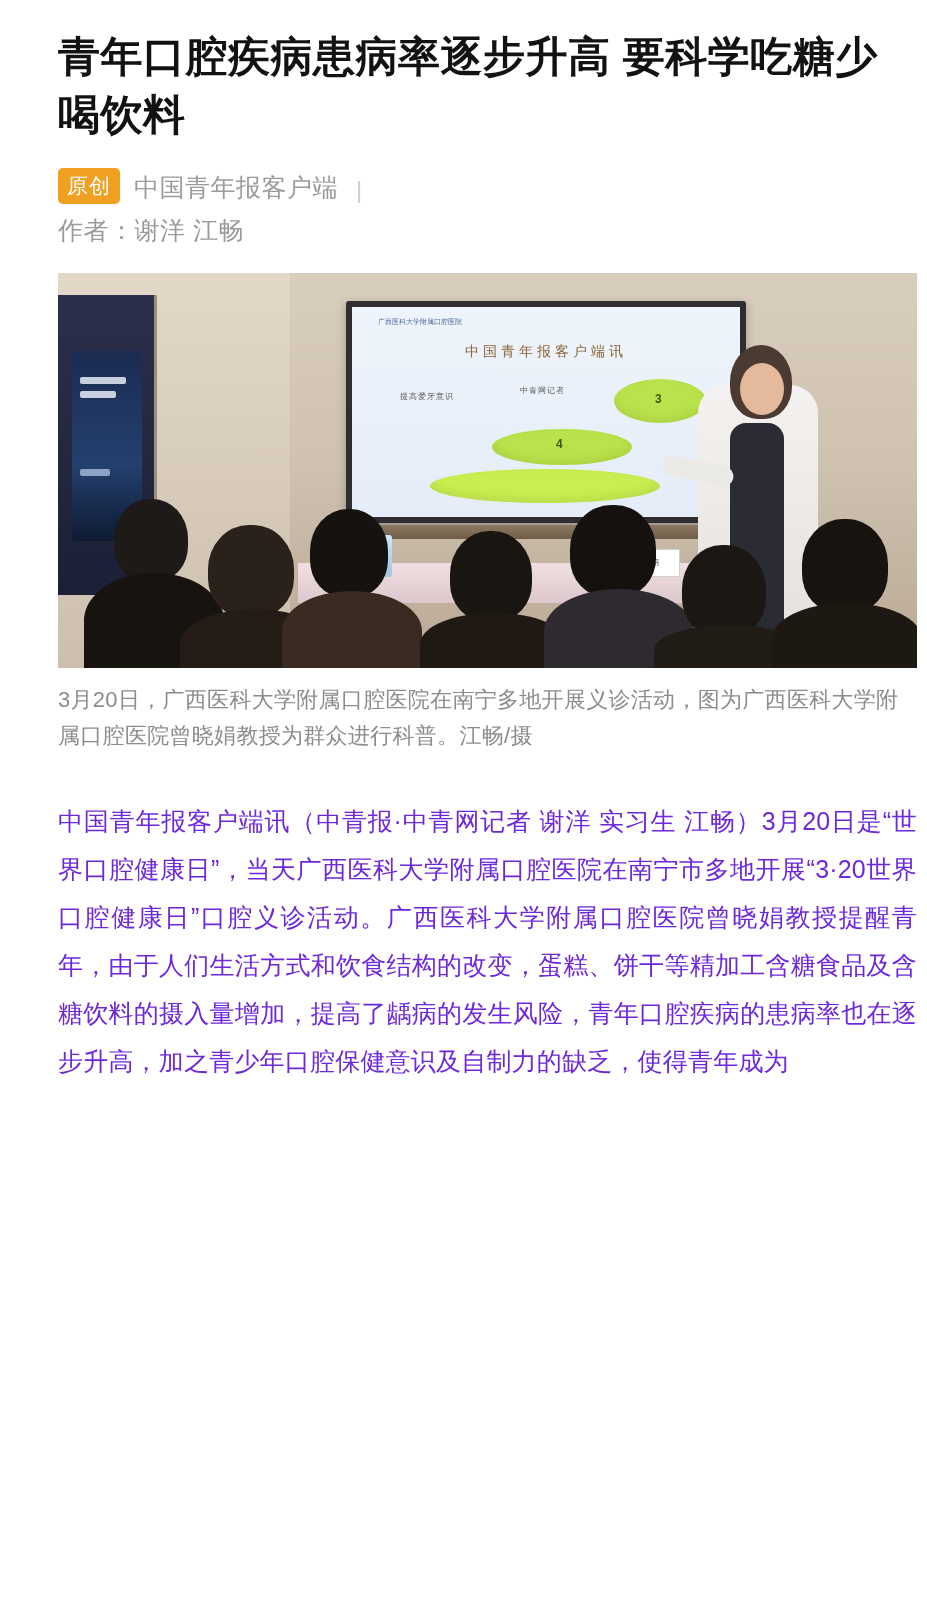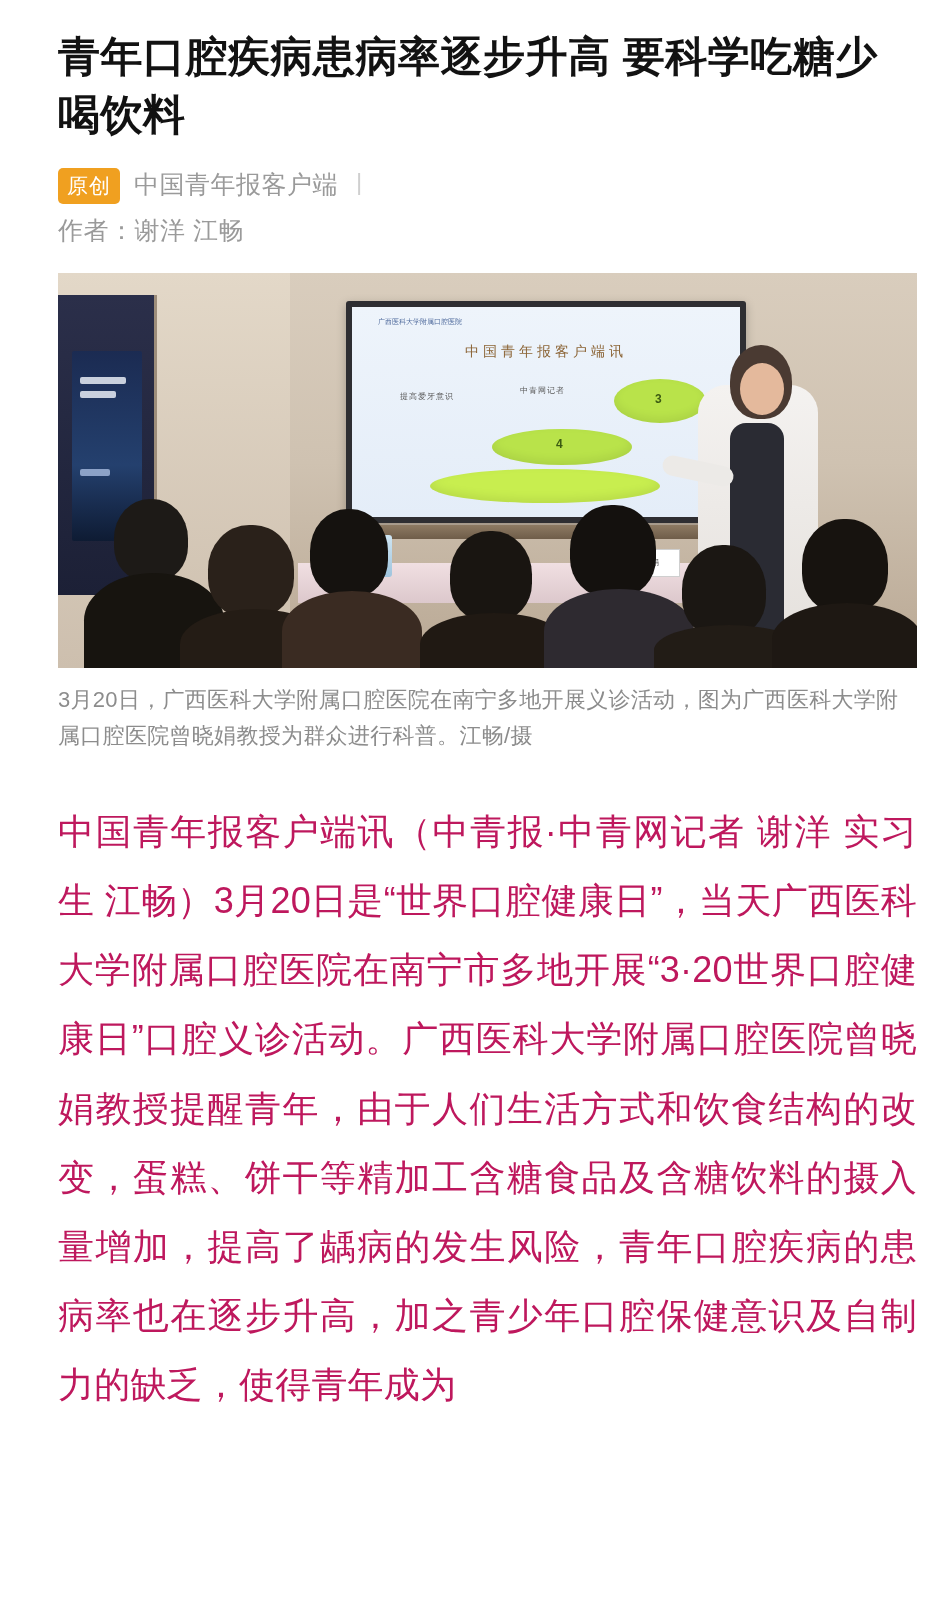--- a/index.html
+++ b/index.html
@@ -24,21 +24,21 @@
   .article-title {
     font-size: 42px;
     line-height: 1.38;
     font-weight: bold;
     letter-spacing: 0.5px;
     color: #121212;
     margin: 6px 0 24px 0;
   }
   .meta-row {
     display: flex;
-    align-items: flex-start;
+    align-items: flex-end;
     flex-wrap: wrap;
     gap: 0px;
     margin-bottom: 10px;
   }
   .badge-original {
     display: inline-block;
     background: #f0a020;
     color: #ffffff;
     font-size: 21px;
     line-height: 1;
@@ -183,23 +183,23 @@
   }
   .photo-caption {
     font-size: 22px;
     line-height: 1.62;
     color: #8c8c8c;
     margin: 14px 0 0 0;
     letter-spacing: 0.3px;
   }
 
   .article-body {
-    font-size: 36px;
+    font-size: 25px;
     line-height: 1.92;
-    color: #be185d;
+    color: #6d28d9;
     letter-spacing: 0.2px;
     margin-top: 44px;
     text-align: justify;
   }
   .article-body p { margin: 0 0 26px 0; }
 </style>
 </head>
 <body>
 
 <div class="page">

